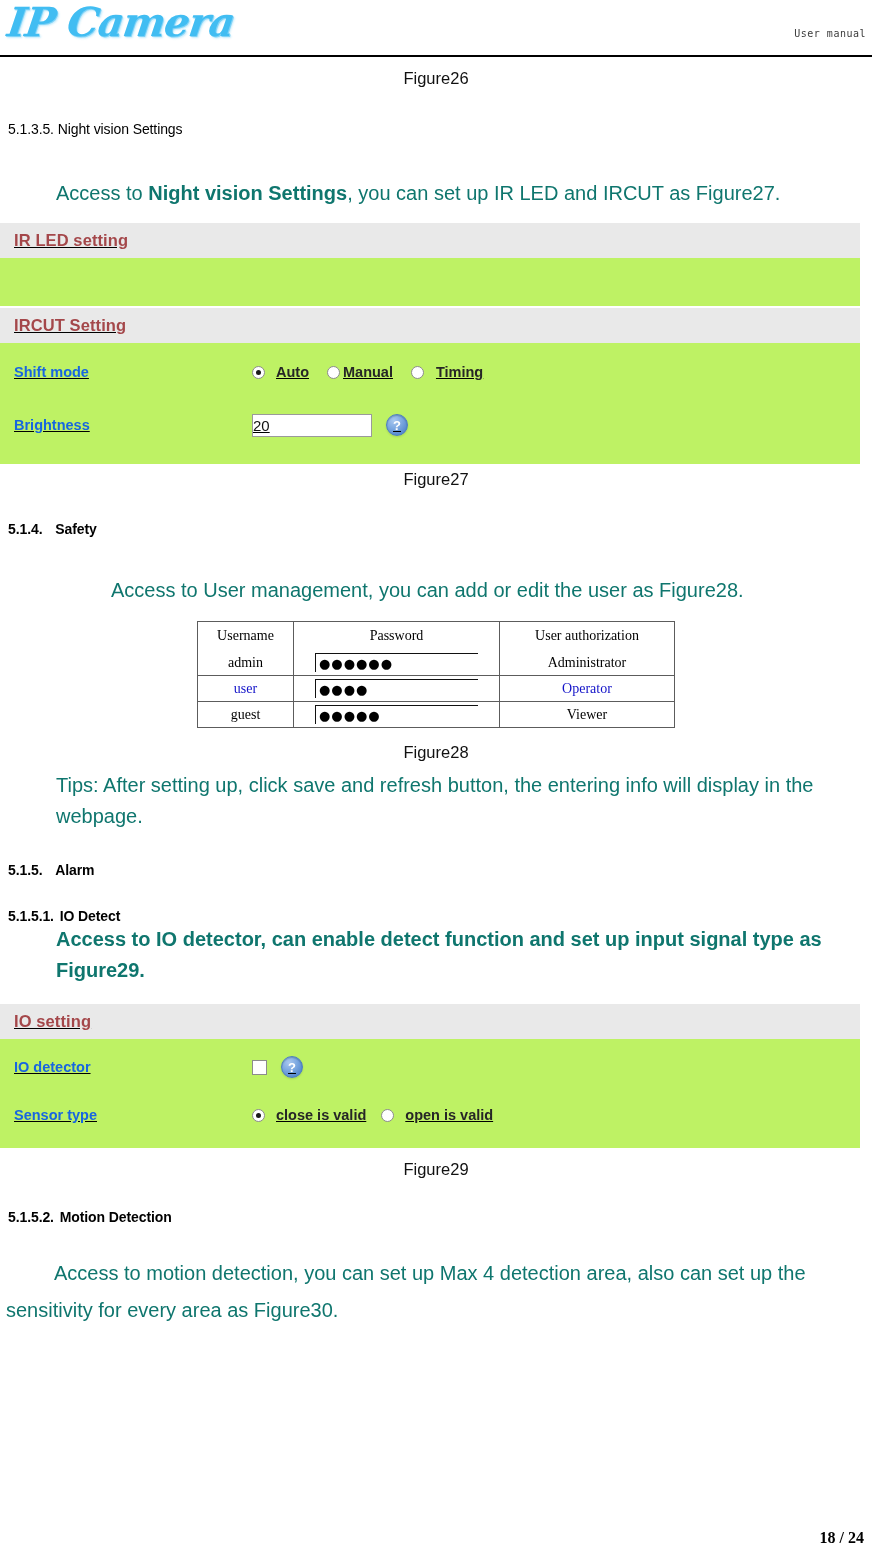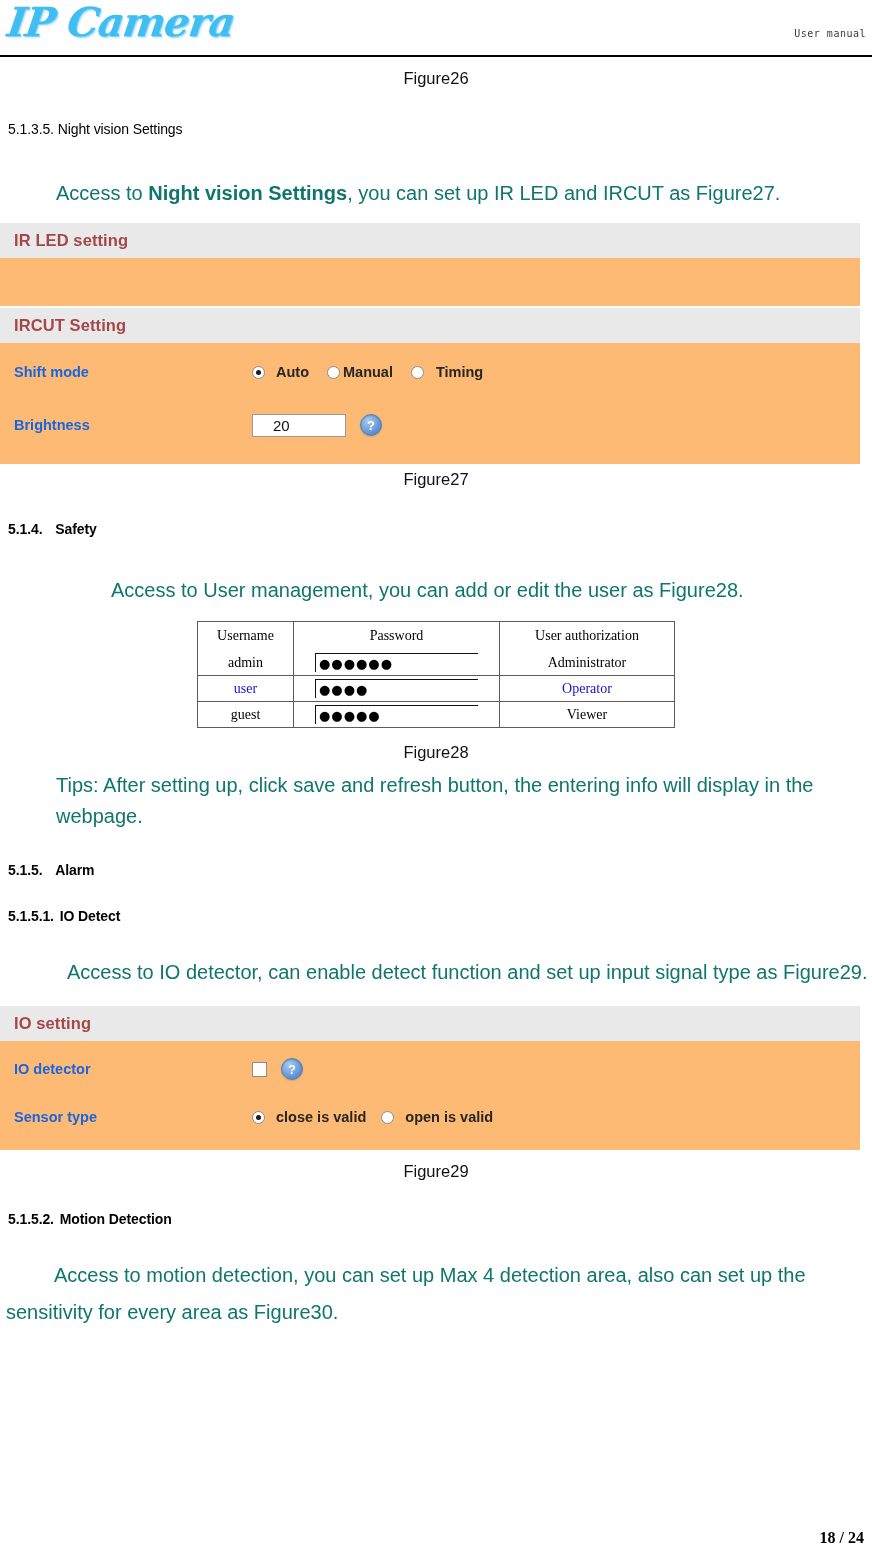--- a/index.html
+++ b/index.html
@@ -86,21 +86,22 @@
   .indent {
     text-indent: 48px;
   }
   .indent-center {
     padding-left: 48px;
   }
 
   
   .panel {
     width: 860px;
-    background: #fdba74;
+    background: #bef264;
+    text-decoration: underline;
   }
   .panel-title {
     background: #e9e9e9;
     color: #A4474A;
     font-weight: bold;
     font-size: 16.5px;
     padding: 8px 0 8px 14px;
     letter-spacing: .1px;
   }
   .panel-row {
@@ -173,28 +174,28 @@
     left: 3px;
     top: 3px;
     width: 5px;
     height: 5px;
     border-radius: 50%;
     background: #1b1b1b;
   }
 
   
   .txt-input {
-    width: 94px;
+    width: 120px;
     height: 23px;
     border: 1px solid #9a9a9a;
     background: #fff;
     font-family: "Liberation Sans", sans-serif;
     font-size: 15px;
     color: #111;
-    padding: 0 20px;
+    padding: 0 0;
     box-sizing: border-box;
     line-height: 21px;
   }
 
   
   .help-icon {
     width: 22px;
     height: 22px;
     border-radius: 50%;
     background: radial-gradient(circle at 35% 28%, #a9c8ef 0%, #7ba7e0 42%, #5b8ed2 72%, #4a7ec4 100%);
@@ -384,21 +385,21 @@
   </h3>
 </div>
 
 <div style="margin-top:30px; padding-left:8px;">
   <h3 class="sec-head bold">
     <span class="num">5.1.5.1.</span>
     <span style="margin-left:2px;">IO Detect</span>
   </h3>
 </div>
 
-<div style="margin-top:33px; padding-left:19px;">
+<div style="padding-left:8px;font-weight:bold;">
   <p class="body-par indent-center">Access to IO detector, can enable detect function and set up input signal type as Figure29.</p>
 </div>
 
 <div class="panel" style="margin-top:18px;">
   <div class="panel-title">IO setting</div>
   <div class="panel-row" style="margin-top:11px;">
     <div class="panel-label">IO detector</div>
     <div class="panel-field">
       <span class="cbx"></span>
       <span class="help-icon" style="margin-left:14px;">?</span>

